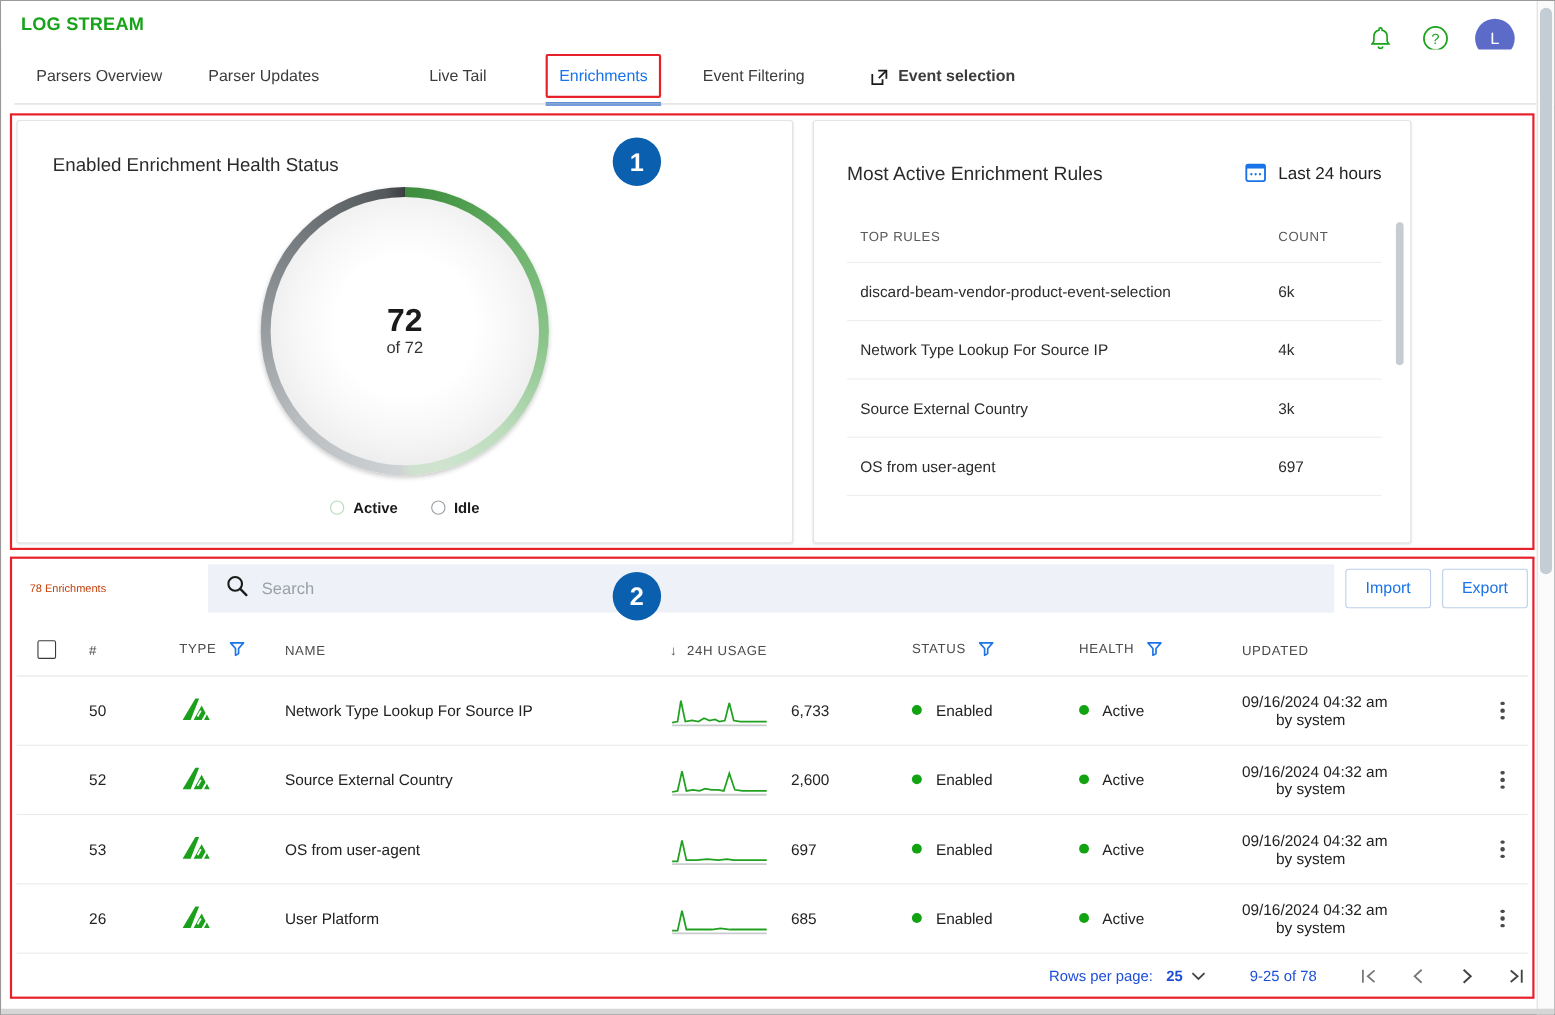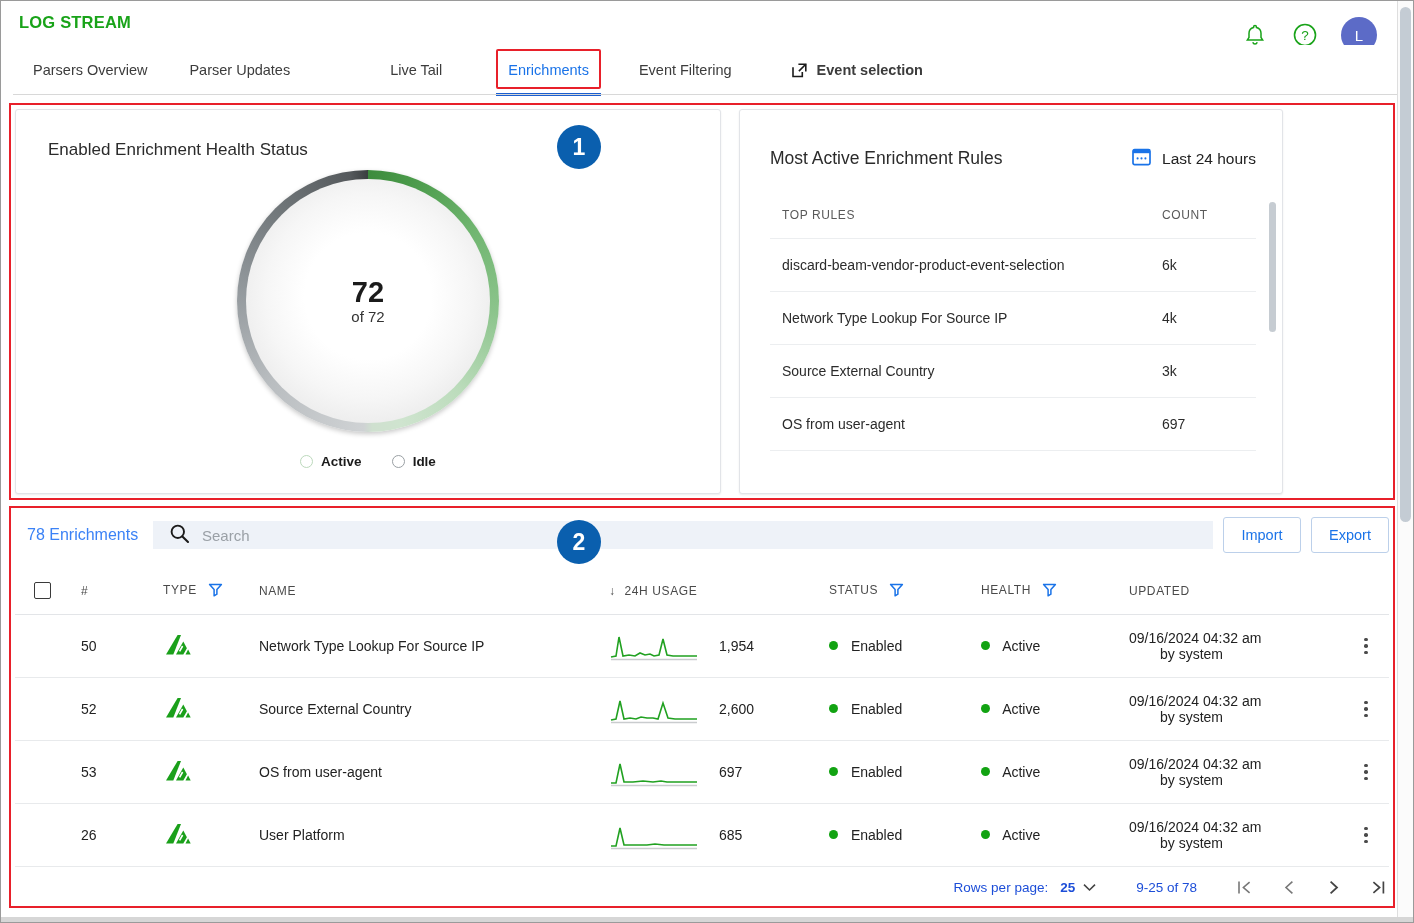--- a/index.html
+++ b/index.html
@@ -181,24 +181,24 @@
     position: absolute; right: 6px; top: 92px;
     width: 7px; height: 130px; border-radius: 4px; background: #c6ccd2;
   }
 
   
   .toolbar {
     position: absolute; left: 14px; top: 512px;
     width: 1374px; height: 44px;
     display: flex; align-items: center;
   }
-  .count-label { font-size: 16px; color: #3b82f6; width: 138px; padding-left: 12px; }
+  .count-label { font-size: 10px; color: #c2410c; width: 138px; padding-left: 12px; }
   .search-box {
-    flex: 1; height: 28px; background: #eef2f8;
-    display: flex; align-items: center; gap: 12px; padding-left: 16px;
+    flex: 1; height: 44px; background: #eef2f8;
+    display: flex; align-items: center; gap: 12px; padding-left: 16px; margin-left: 36px;
   }
   .search-input {
     border: 0; outline: 0; background: transparent;
     font-size: 15px; color: #5f6368; width: 90%;
     font-family: "Liberation Sans", sans-serif;
   }
   .search-input::placeholder { color: #9aa0a6; }
   .tbtn {
     width: 78px; height: 36px; margin-left: 10px;
     border: 1px solid #bcd0ea; background: #fff; border-radius: 3px;
@@ -450,21 +450,21 @@
             <path d="M25.1 17.6l-2.6 5h5.2z" fill="#1aa01a"></path>
             <path d="M5.6 7.2 2 13.2M9.6 6.2 5.6 12.4M19.6 14 16.6 19.4" stroke="#ffffff" stroke-width="1.6"></path>
           </svg>
       </div>
       <div class="c-name">Network Type Lookup For Source IP</div>
       <div class="c-usage">
         <svg class="spark" viewBox="0 0 92 30">
           <path d="M2 26 L7 25 L10 6 L14 25 L20 24 L26 25 L31 22 L36 24 L41 23 L45 25 L50 24 L54 8 L58 24 L64 25 L72 25 L88 25" fill="none" stroke="#21a121" stroke-width="1.6"></path>
           <line x1="2" y1="28.5" x2="88" y2="28.5" stroke="#c9ccce" stroke-width="1.6"></line>
         </svg>
-        <span>1,954</span>
+        <span>6,733</span>
       </div>
       <div class="c-status">
         <span class="dot"></span>
         <span>Enabled</span>
       </div>
       <div class="c-health">
         <span class="dot"></span>
         <span>Active</span>
       </div>
       <div class="c-upd">

